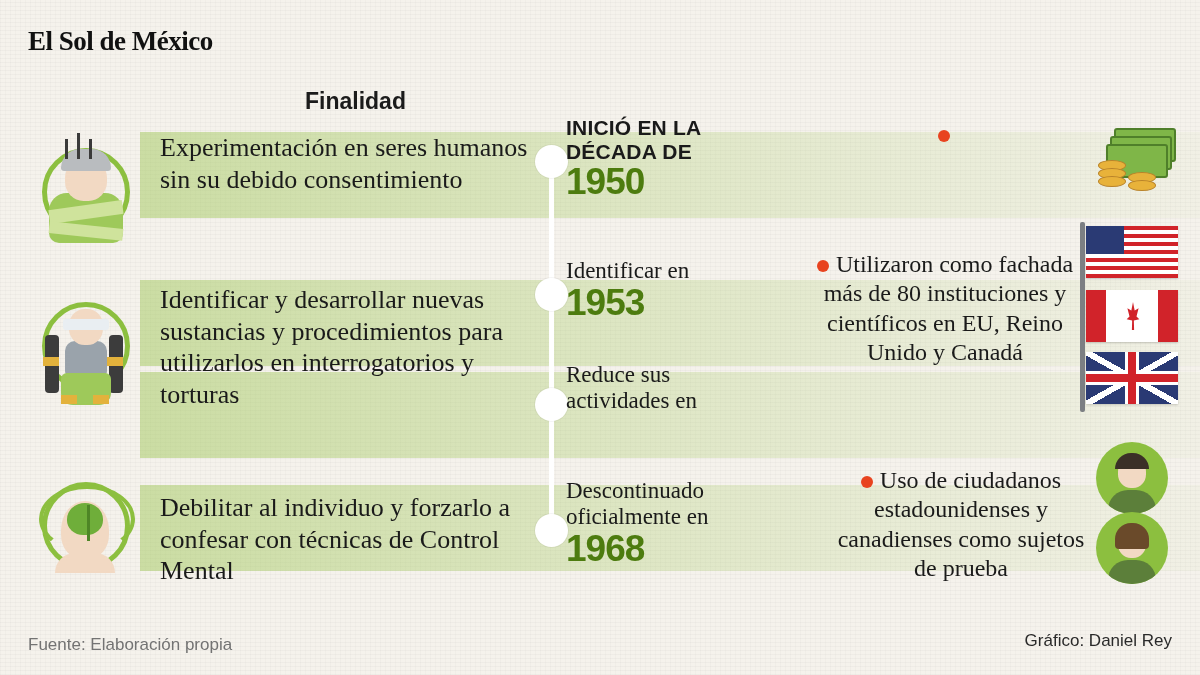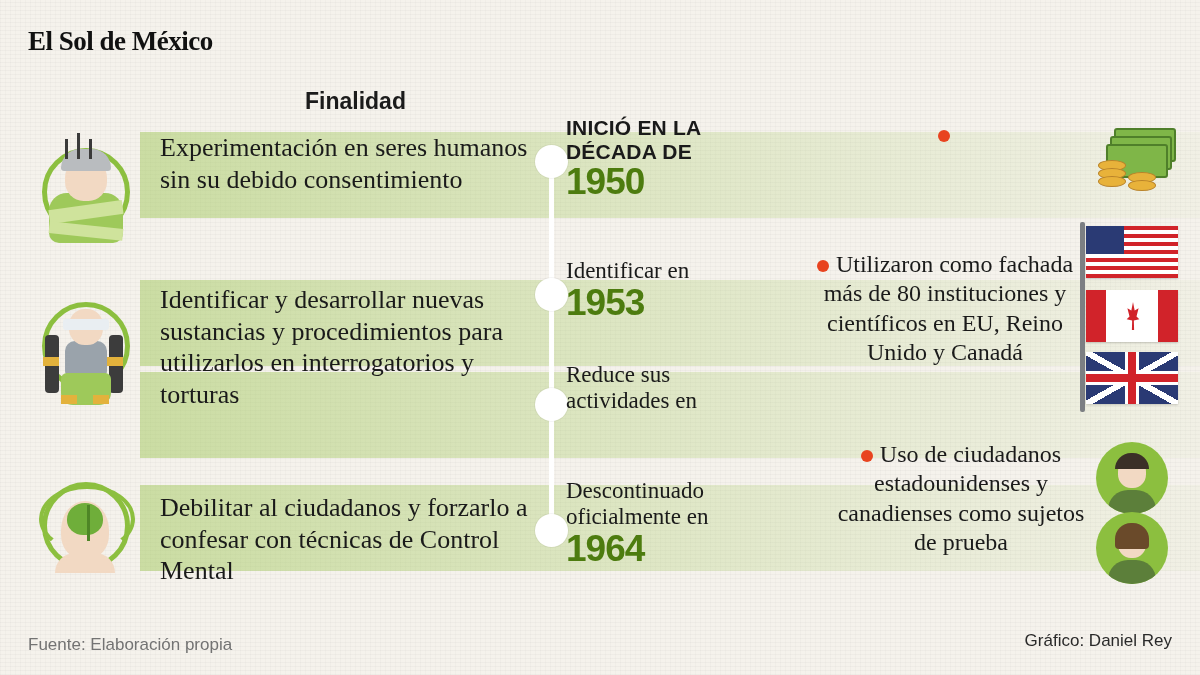--- a/index.html
+++ b/index.html
@@ -161,21 +161,21 @@
   .t4{top:478px;}
 
   
   .fact{position:absolute;font-size:24px;line-height:1.22;color:#1a1a1a;text-align:center;}
   .bullet{
     display:inline-block;width:12px;height:12px;border-radius:50%;background:#e8431f;
     margin-right:7px;vertical-align:middle;
   }
   .fact1{left:822px;top:120px;width:250px;}
   .fact2{left:800px;top:250px;width:290px;}
-  .fact3{left:830px;top:440px;width:262px;}
+  .fact3{left:830px;top:466px;width:262px;}
 
   
   .money{position:absolute;left:1098px;top:128px;width:80px;height:62px;}
   .bill{position:absolute;width:58px;height:30px;background:#7fb648;border:2px solid #4f7f2a;border-radius:3px;}
   .bill.b1{left:16px;top:0;}
   .bill.b2{left:12px;top:8px;}
   .bill.b3{left:8px;top:16px;}
   .coin{position:absolute;width:26px;height:9px;background:#e8b23a;border:1px solid #b9832a;border-radius:50%;}
   .coin.c1{left:0;top:32px;}
   .coin.c2{left:0;top:40px;}
@@ -272,42 +272,42 @@
       <div class="p3-arc" style="left:-8px;top:-2px;width:88px;height:60px;"></div>
       <div class="p3-head" style="left:14px;top:14px;width:48px;height:58px;"></div>
       <div class="p3-brain" style="left:20px;top:16px;width:36px;height:32px;"></div>
       <div class="p3-shoulder" style="left:8px;top:66px;width:60px;height:20px;"></div>
     </div>
   </div>
 
   <div class="finalidad-title">Finalidad</div>
   <div class="fin-item f1">Experimentación en seres humanos sin su debido consentimiento</div>
   <div class="fin-item f2">Identificar y desarrollar nuevas sustancias y procedimientos para utilizarlos en interrogatorios y torturas</div>
-  <div class="fin-item f3">Debilitar al ciudadanos y forzarlo a confesar con técnicas de Control Mental</div>
+  <div class="fin-item f3">Debilitar al individuo y forzarlo a confesar con técnicas de Control Mental</div>
 
   <div class="timeline-line"></div>
   <div class="dot d1"></div>
   <div class="dot d2"></div>
   <div class="dot d3"></div>
   <div class="dot d4"></div>
 
   <div class="tl-block t1">
     <div class="tl-label caps">INICIÓ EN LA DÉCADA DE</div>
     <div class="tl-year">1950</div>
   </div>
   <div class="tl-block t2">
     <div class="tl-label">Identificar en</div>
     <div class="tl-year">1953</div>
   </div>
   <div class="tl-block t3">
     <div class="tl-label">Reduce sus actividades en</div>
   </div>
   <div class="tl-block t4">
     <div class="tl-label">Descontinuado oficialmente en</div>
-    <div class="tl-year">1964</div>
+    <div class="tl-year">1968</div>
   </div>
 
   <div class="fact fact1">
     <span class="bullet"></span>
   </div>
   <div class="money">
     <div class="bill b1"></div>
       <div class="bill b2"></div>
       <div class="bill b3"></div>
     <div class="coin c1"></div>

